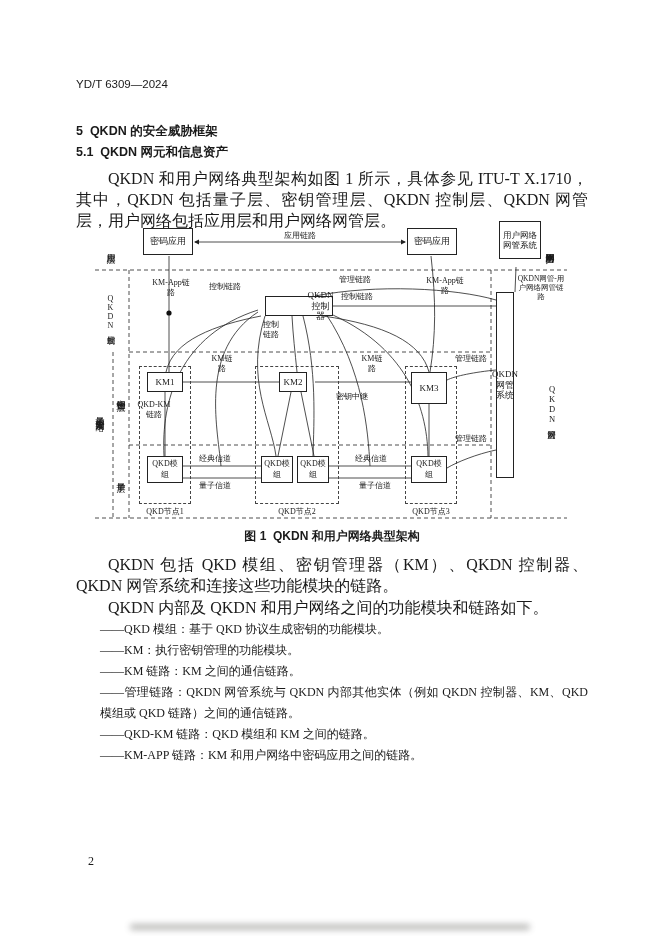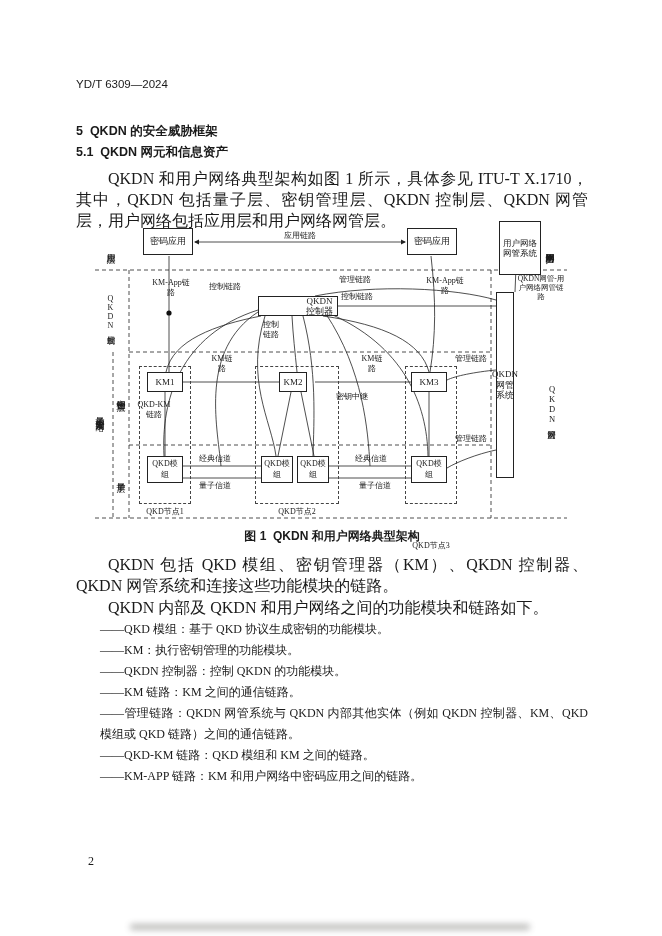--- a/index.html
+++ b/index.html
@@ -104,34 +104,34 @@
     <div class="vtext" style="left:9px;top:5px;height:44px;">应用层</div>
     <div class="vtext" style="left:9px;top:54px;height:76px;font-size:8px;letter-spacing:0;">QKDN控制层</div>
     <div class="vtext" style="left:-2px;top:134px;height:118px;">量子密钥分发网络</div>
     <div class="vtext" style="left:19px;top:138px;height:72px;">密钥管理层</div>
     <div class="vtext" style="left:19px;top:228px;height:56px;">量子层</div>
     <div class="vtext vlr" style="left:448px;top:2px;height:50px;letter-spacing:0;">用户网络网管层</div>
     <div class="vtext" style="left:450px;top:138px;height:92px;font-size:8.5px;letter-spacing:0;">QKDN网管层</div>
 
     <div class="box" style="left:48px;top:8px;width:50px;height:27px;">密码应用</div>
     <div class="box" style="left:312px;top:8px;width:50px;height:27px;">密码应用</div>
-    <div class="box" style="left:404px;top:1px;width:42px;height:54px;font-size:8.5px;">用户网络网管系统</div>
-    <div class="box" style="left:163px;top:76px;width:80px;height:20px;padding-left:44px;">QKDN控制器</div>
+    <div class="box" style="left:404px;top:1px;width:42px;height:38px;font-size:8.5px;">用户网络网管系统</div>
+    <div class="box" style="left:170px;top:76px;width:68px;height:20px;padding-left:44px;">QKDN控制器</div>
     <div class="box" style="left:52px;top:152px;width:36px;height:20px;">KM1</div>
     <div class="box" style="left:184px;top:152px;width:28px;height:20px;">KM2</div>
-    <div class="box" style="left:316px;top:152px;width:36px;height:20px;">KM3</div>
+    <div class="box" style="left:316px;top:152px;width:36px;height:32px;">KM3</div>
     <div class="box" style="left:401px;top:72px;width:18px;height:186px;">QKDN网管系统</div>
     <div class="box" style="left:52px;top:236px;width:36px;height:27px;font-size:8px;">QKD模组</div>
     <div class="box" style="left:166px;top:236px;width:32px;height:27px;font-size:8px;">QKD模组</div>
     <div class="box" style="left:202px;top:236px;width:32px;height:27px;font-size:8px;">QKD模组</div>
     <div class="box" style="left:316px;top:236px;width:36px;height:27px;font-size:8px;">QKD模组</div>
 
     <div class="nodelbl" style="left:44px;top:286px;width:52px;">QKD节点1</div>
     <div class="nodelbl" style="left:160px;top:286px;width:84px;">QKD节点2</div>
-    <div class="nodelbl" style="left:310px;top:286px;width:52px;margin-top:34px;">QKD节点3</div>
+    <div class="nodelbl" style="left:310px;top:286px;width:52px;">QKD节点3</div>
 
     <div class="lbl" style="left:183px;top:11px;width:44px;">应用链路</div>
     <div class="lbl" style="left:56px;top:58px;width:40px;">KM-App链路</div>
     <div class="lbl" style="left:330px;top:56px;width:40px;">KM-App链路</div>
     <div class="lbl" style="left:112px;top:62px;width:36px;">控制链路</div>
     <div class="lbl" style="left:242px;top:55px;width:36px;">管理链路</div>
     <div class="lbl" style="left:244px;top:72px;width:36px;">控制链路</div>
     <div class="lbl sm" style="left:420px;top:54px;width:52px;">QKDN网管-用户网络网管链路</div>
     <div class="lbl" style="left:166px;top:100px;width:20px;">控制链路</div>
     <div class="lbl" style="left:116px;top:134px;width:22px;">KM链路</div>
@@ -148,21 +148,20 @@
 
   <div class="abs hd pre caption" style="left:76px;top:528px;font-size:12px;">图 1  QKDN 和用户网络典型架构</div>
 
   <div class="abs body-text indent" style="left:76px;top:554px;">QKDN 包括 QKD 模组、密钥管理器（KM）、QKDN 控制器、QKDN 网管系统和连接这些功能模块的链路。</div>
 
   <div class="abs body-text indent" style="left:76px;top:597px;">QKDN 内部及 QKDN 和用户网络之间的功能模块和链路如下。</div>
 
   <div class="abs list" style="left:76px;top:619px;">
     <div class="li">——QKD 模组：基于 QKD 协议生成密钥的功能模块。</div>
     <div class="li">——KM：执行密钥管理的功能模块。</div>
-    <div class="li">——QKDN 控制器：控制 QKDN 的功能模块。</div>
     <div class="li">——KM 链路：KM 之间的通信链路。</div>
     <div class="li">——管理链路：QKDN 网管系统与 QKDN 内部其他实体（例如 QKDN 控制器、KM、QKD 模组或 QKD 链路）之间的通信链路。</div>
     <div class="li">——QKD-KM 链路：QKD 模组和 KM 之间的链路。</div>
     <div class="li">——KM-APP 链路：KM 和用户网络中密码应用之间的链路。</div>
   </div>
 
   <div class="abs" style="left:88px;top:854px;font-size:12px;">2</div>
 
   <div class="artifact"></div>
 </div>

